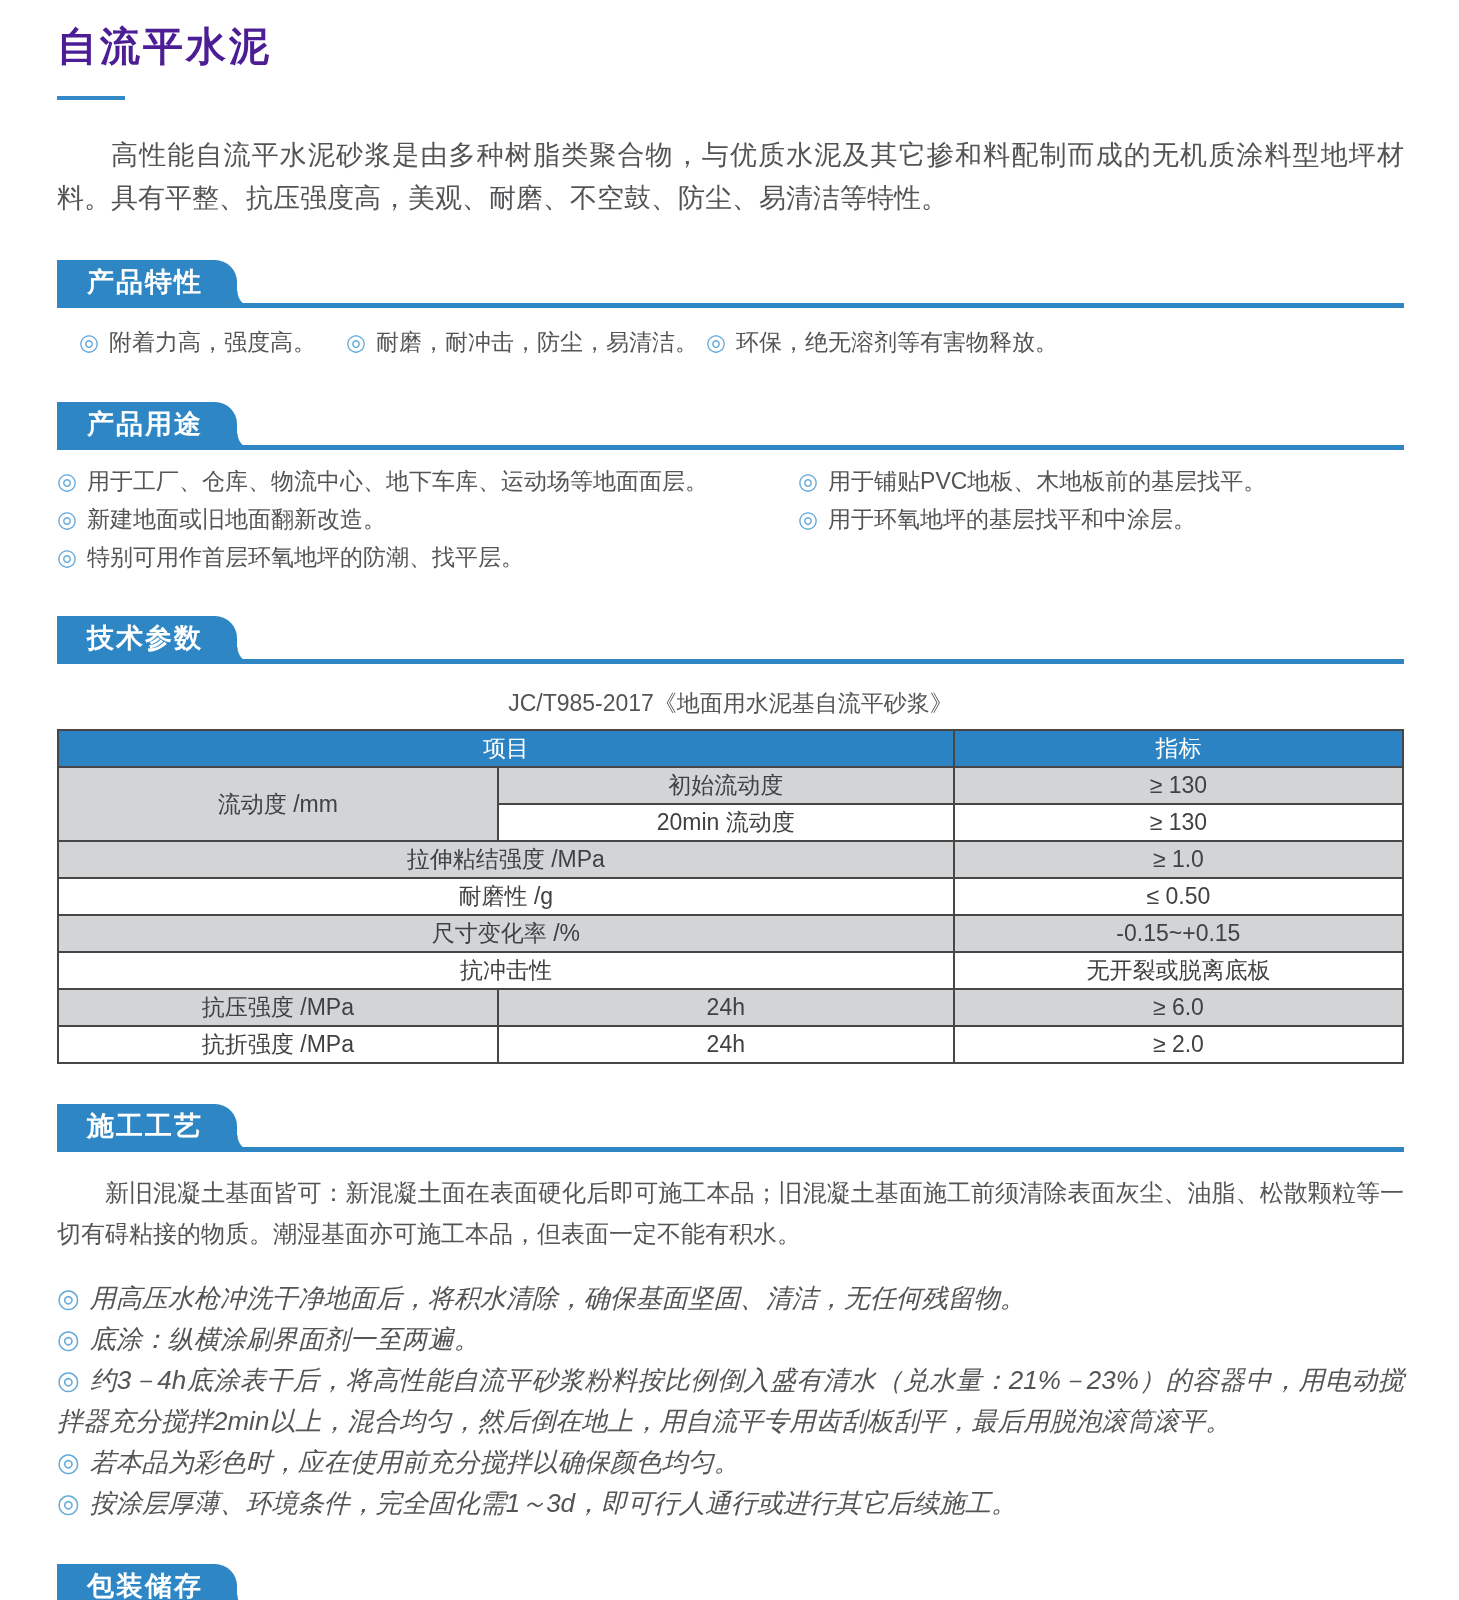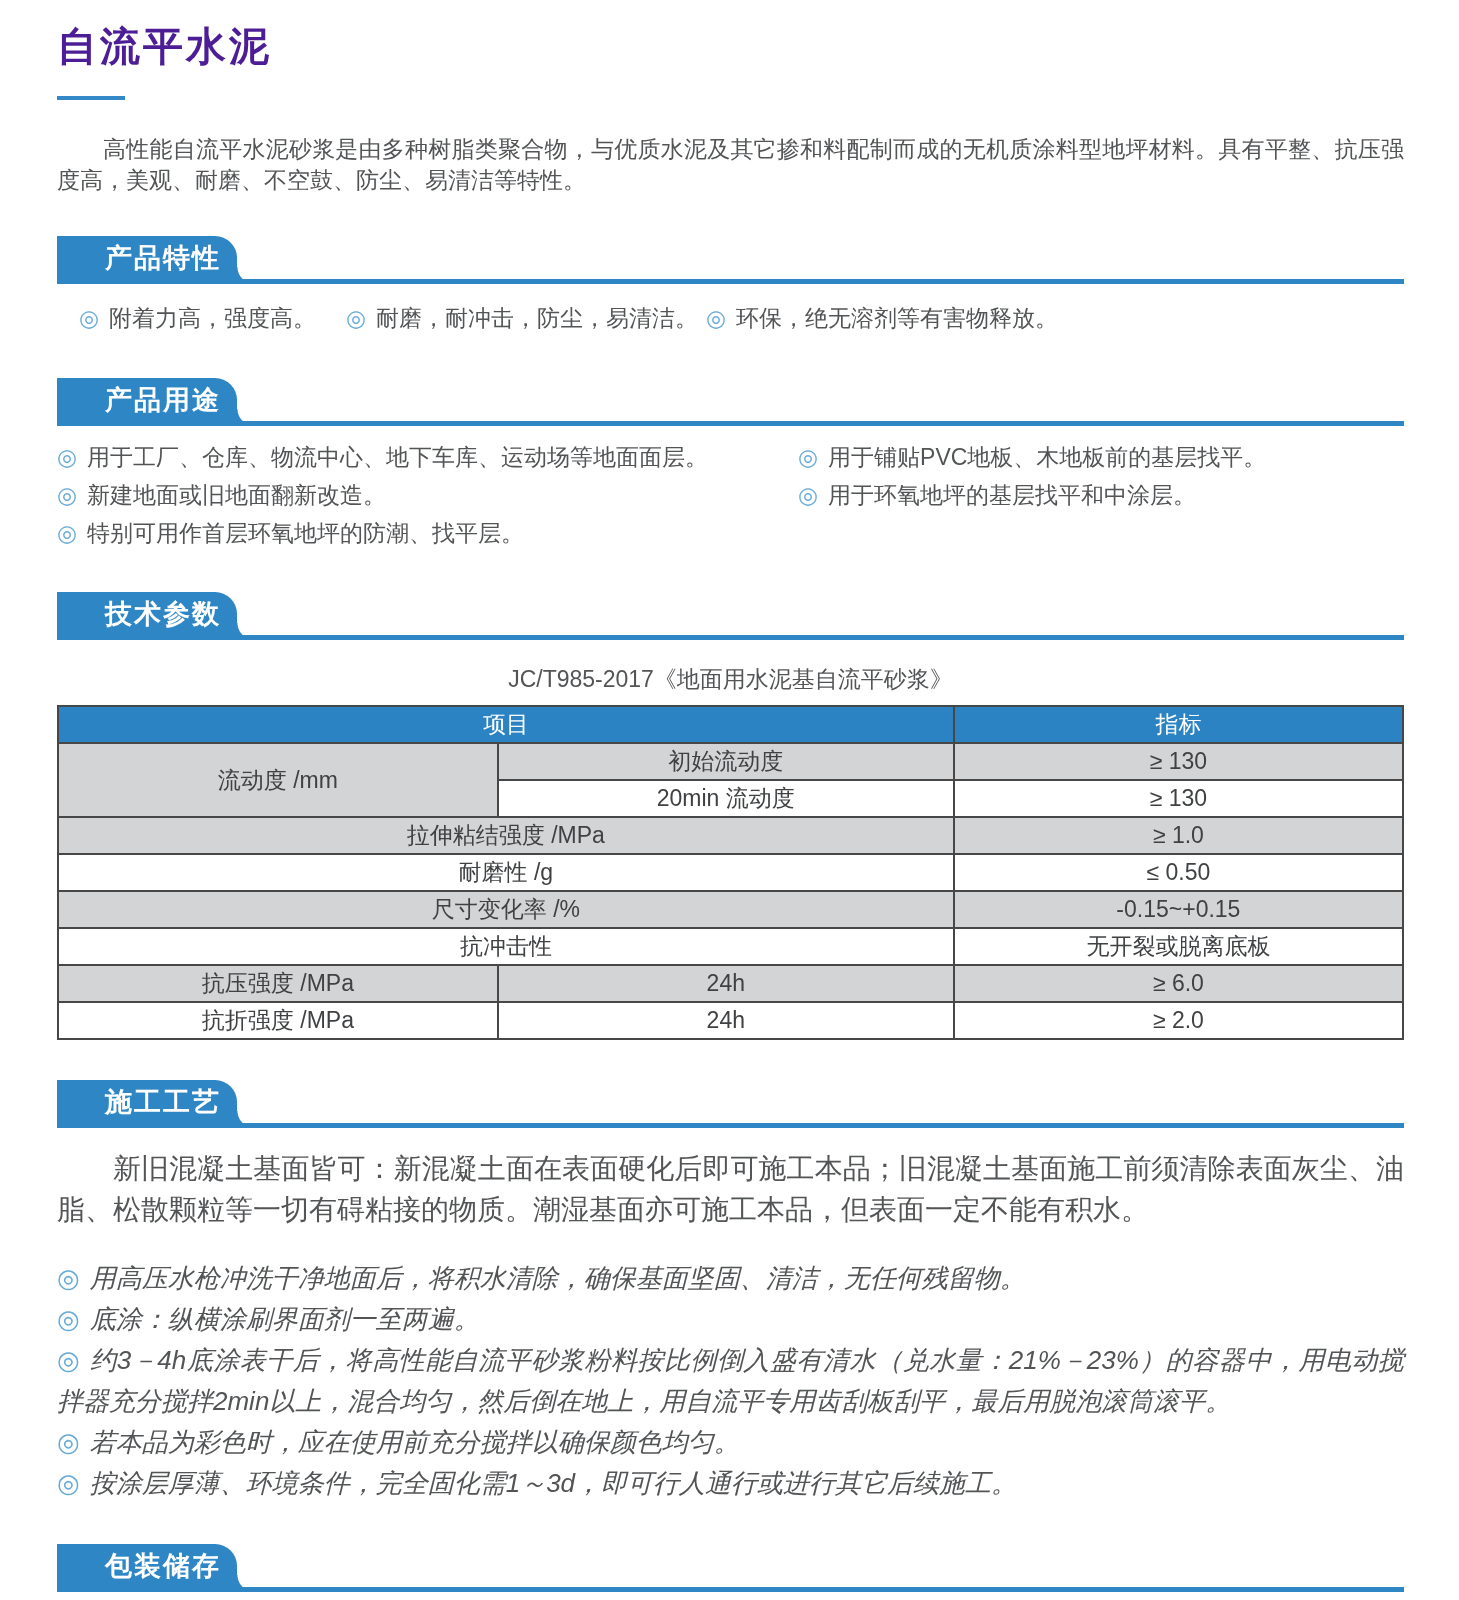--- a/index.html
+++ b/index.html
@@ -11,32 +11,32 @@
   .page{padding:16px 55px 0 57px;}
 
   
   .doc-title{
     font-size:40px;font-weight:bold;color:#4c1d95;letter-spacing:3px;
     margin:4px 0 0 0;line-height:1.3;
   }
   .title-dash{width:68px;height:4px;background:#3389c8;margin-top:24px;}
 
   .intro{
-    margin-top:34px;font-size:23px;line-height:31px;text-align:justify;
+    margin-top:34px;font-size:27px;line-height:43px;text-align:justify;
     text-indent:2em;color:#525456;
   }
 
   
   .sec-head{position:relative;height:48px;margin-top:40px;}
   .sec-line{position:absolute;left:0;right:0;bottom:0;height:5px;background:#2e86c5;}
   .sec-tab{
     position:absolute;left:0;top:0;height:43px;width:180px;box-sizing:border-box;
     background:#2e86c5;border-top-right-radius:22px;
     color:#ffffff;font-size:27px;font-weight:bold;letter-spacing:2px;
-    line-height:44px;padding-left:48px;
+    line-height:44px;padding-left:30px;
   }
   .sec-tab::after{
     content:"";position:absolute;left:100%;bottom:-5px;width:17px;height:17px;
     background:radial-gradient(circle at 100% 0, rgba(0,0,0,0) 16px, #2e86c5 17px);
   }
 
   
   .b-icon{color:#66aad8;margin-right:10px;}
   .bullet{font-size:23px;line-height:40px;color:#525456;}
 
@@ -59,21 +59,21 @@
     border:2px solid #474747;text-align:center;height:35px;padding:0 16px;
     font-weight:normal;
   }
   table.spec th{
     background:#2b83c4;color:#ffffff;font-size:23px;
   }
   table.spec td.g{background:#d3d4d5;}
 
   
   .process-par{
-    margin-top:20px;font-size:28px;line-height:41px;text-align:justify;
+    margin-top:20px;font-size:24px;line-height:41px;text-align:justify;
     text-indent:2em;color:#525456;
   }
   .process-list p{margin:0;font-size:26px;line-height:41px;text-align:justify;color:#525456;font-style:italic;}
 </style>
 </head>
 <body>
 
 <div class="page">
 
   <h1 class="doc-title">自流平水泥</h1>

